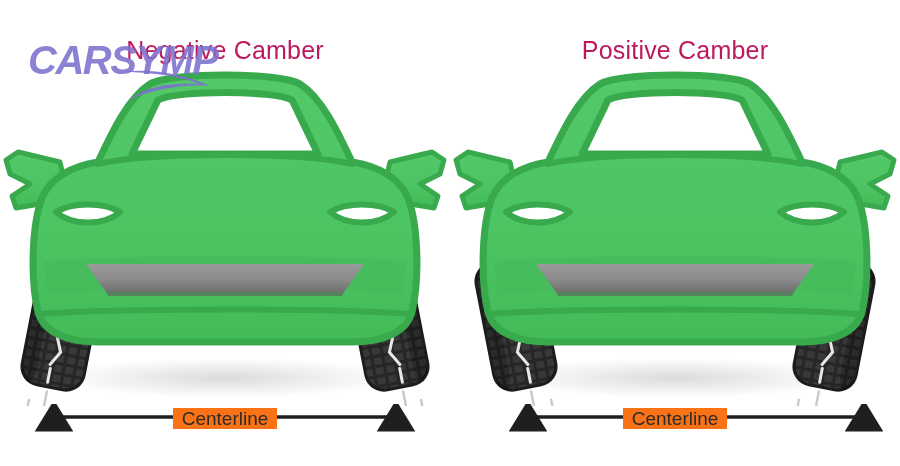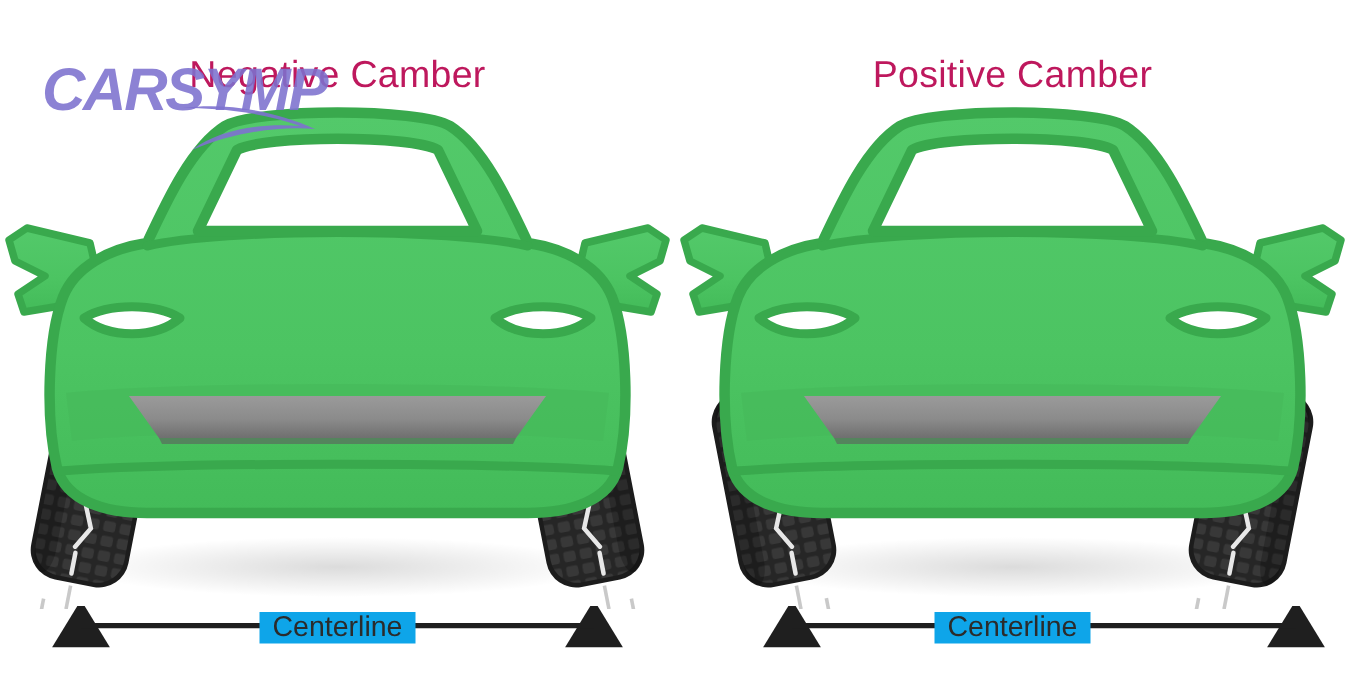--- a/index.html
+++ b/index.html
@@ -89,21 +89,21 @@
     position: absolute;
     left: 0; top: 4px;
     width: 450px;
     text-align: center;
     font-family: "Liberation Sans", sans-serif;
     font-size: 19px;
     color: #2b2b2b;
     z-index: 4;
   }
   .cl-label span {
-    background: #0ea5e9;
+    background: #f97316;
     padding: 0 9px;
   }
 </style>
 </head>
 <body>
 
 <div id="root">
 
   <div class="watermark">
     <div class="wm-main">CARSYMP</div>

